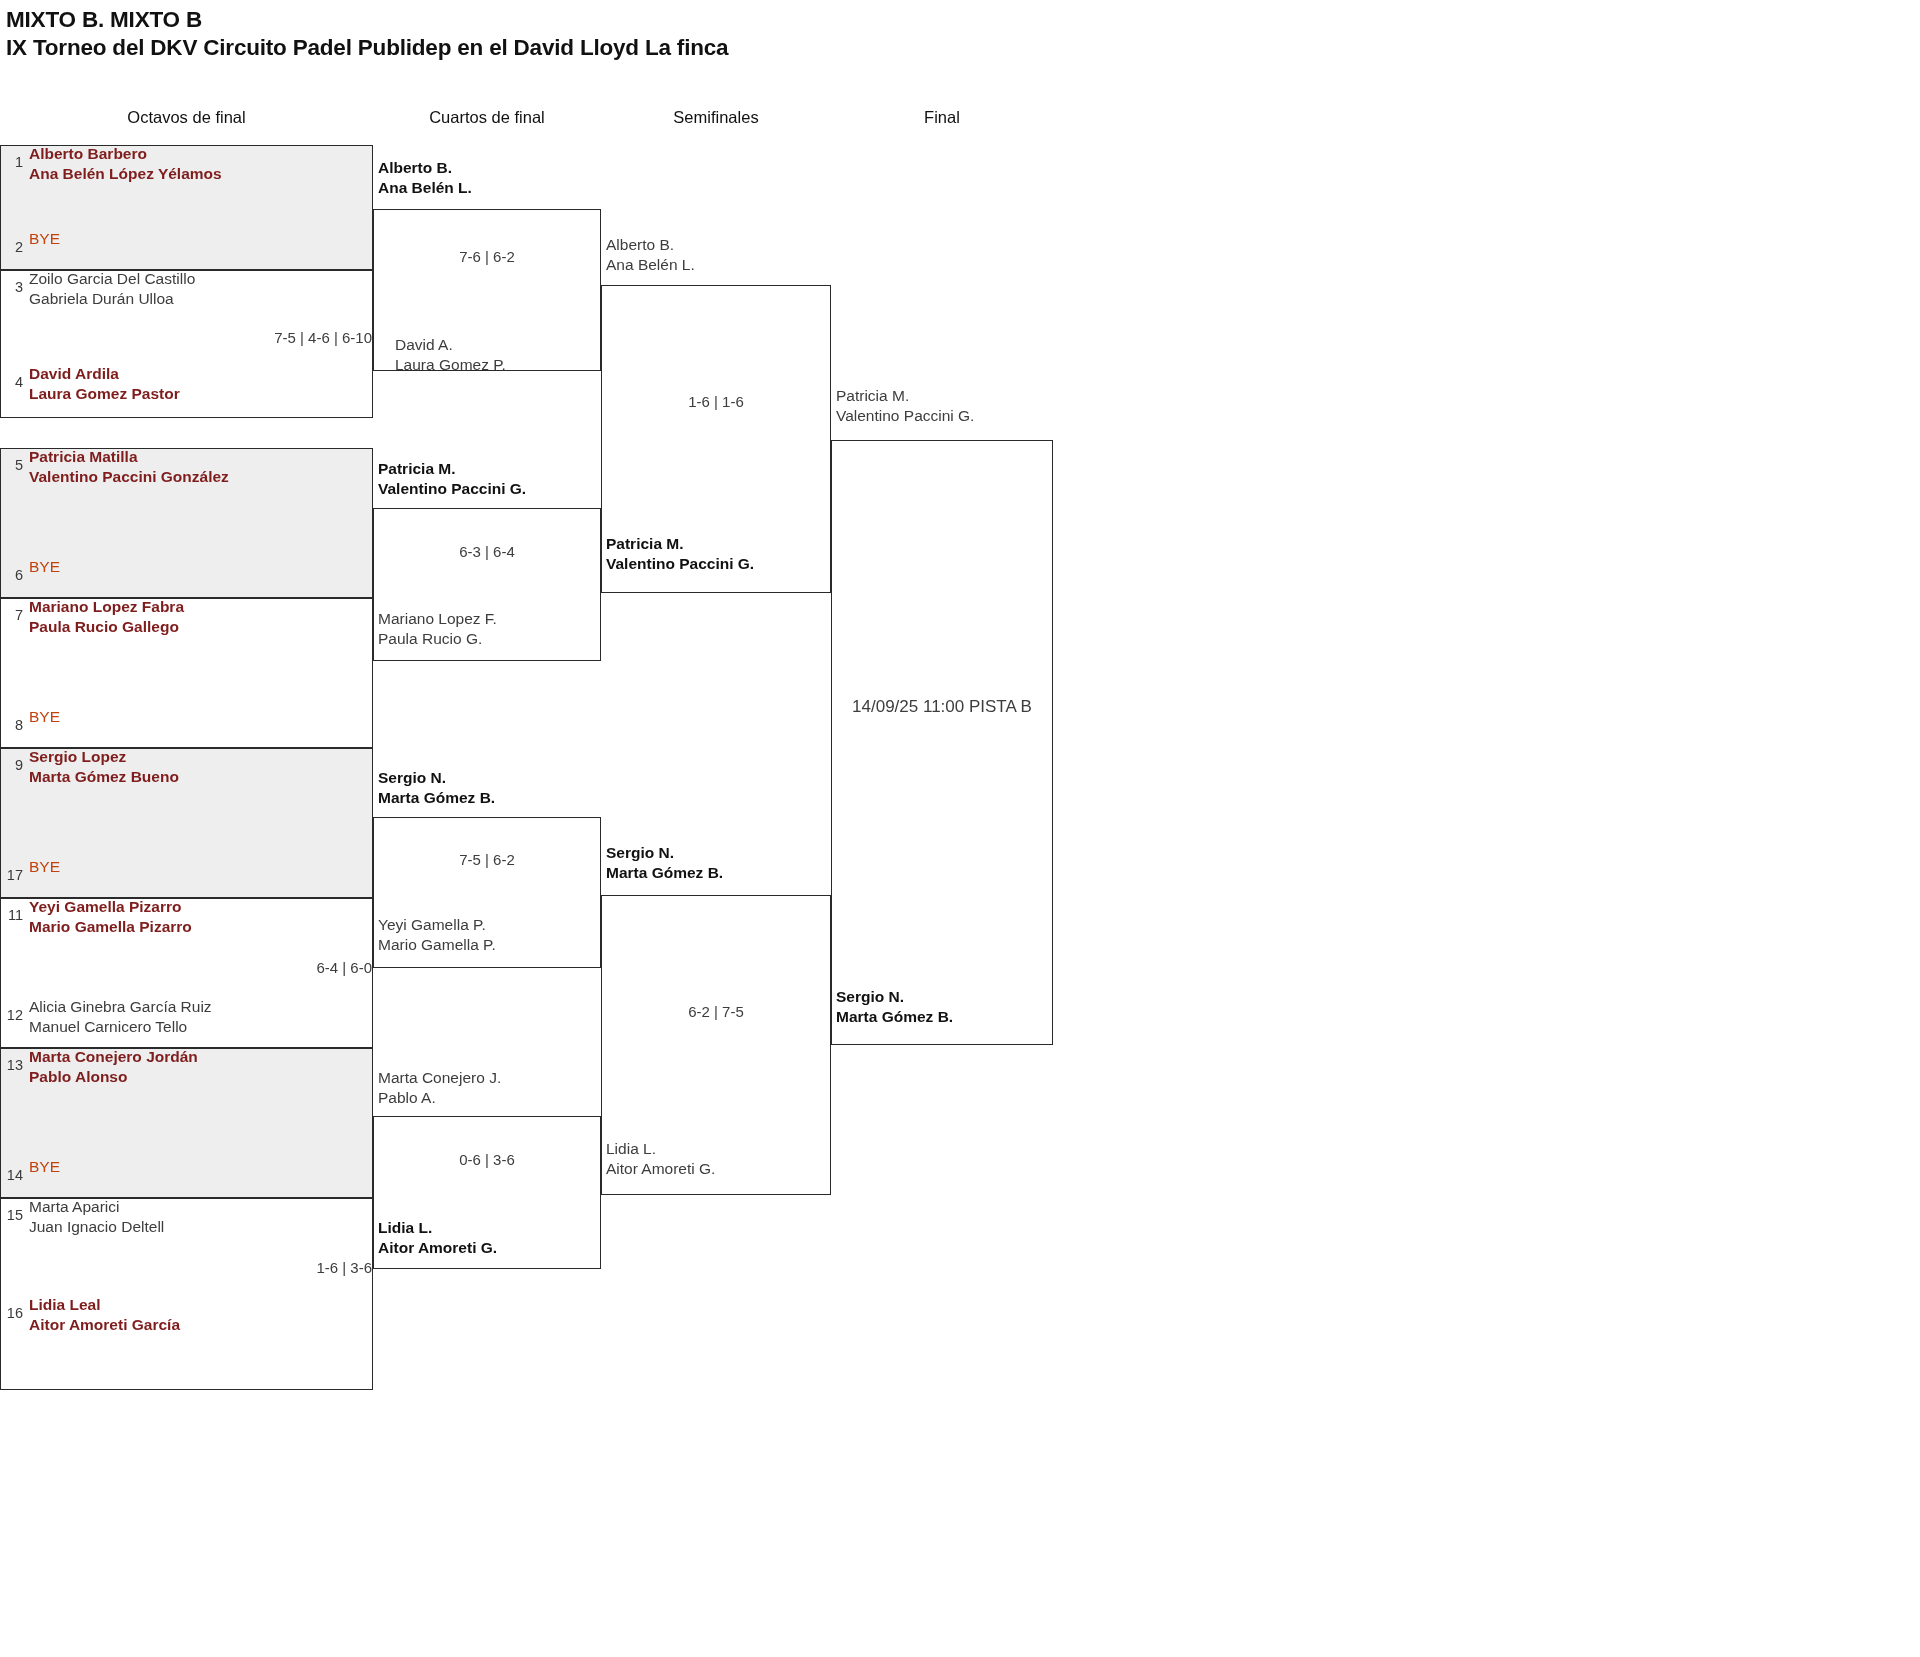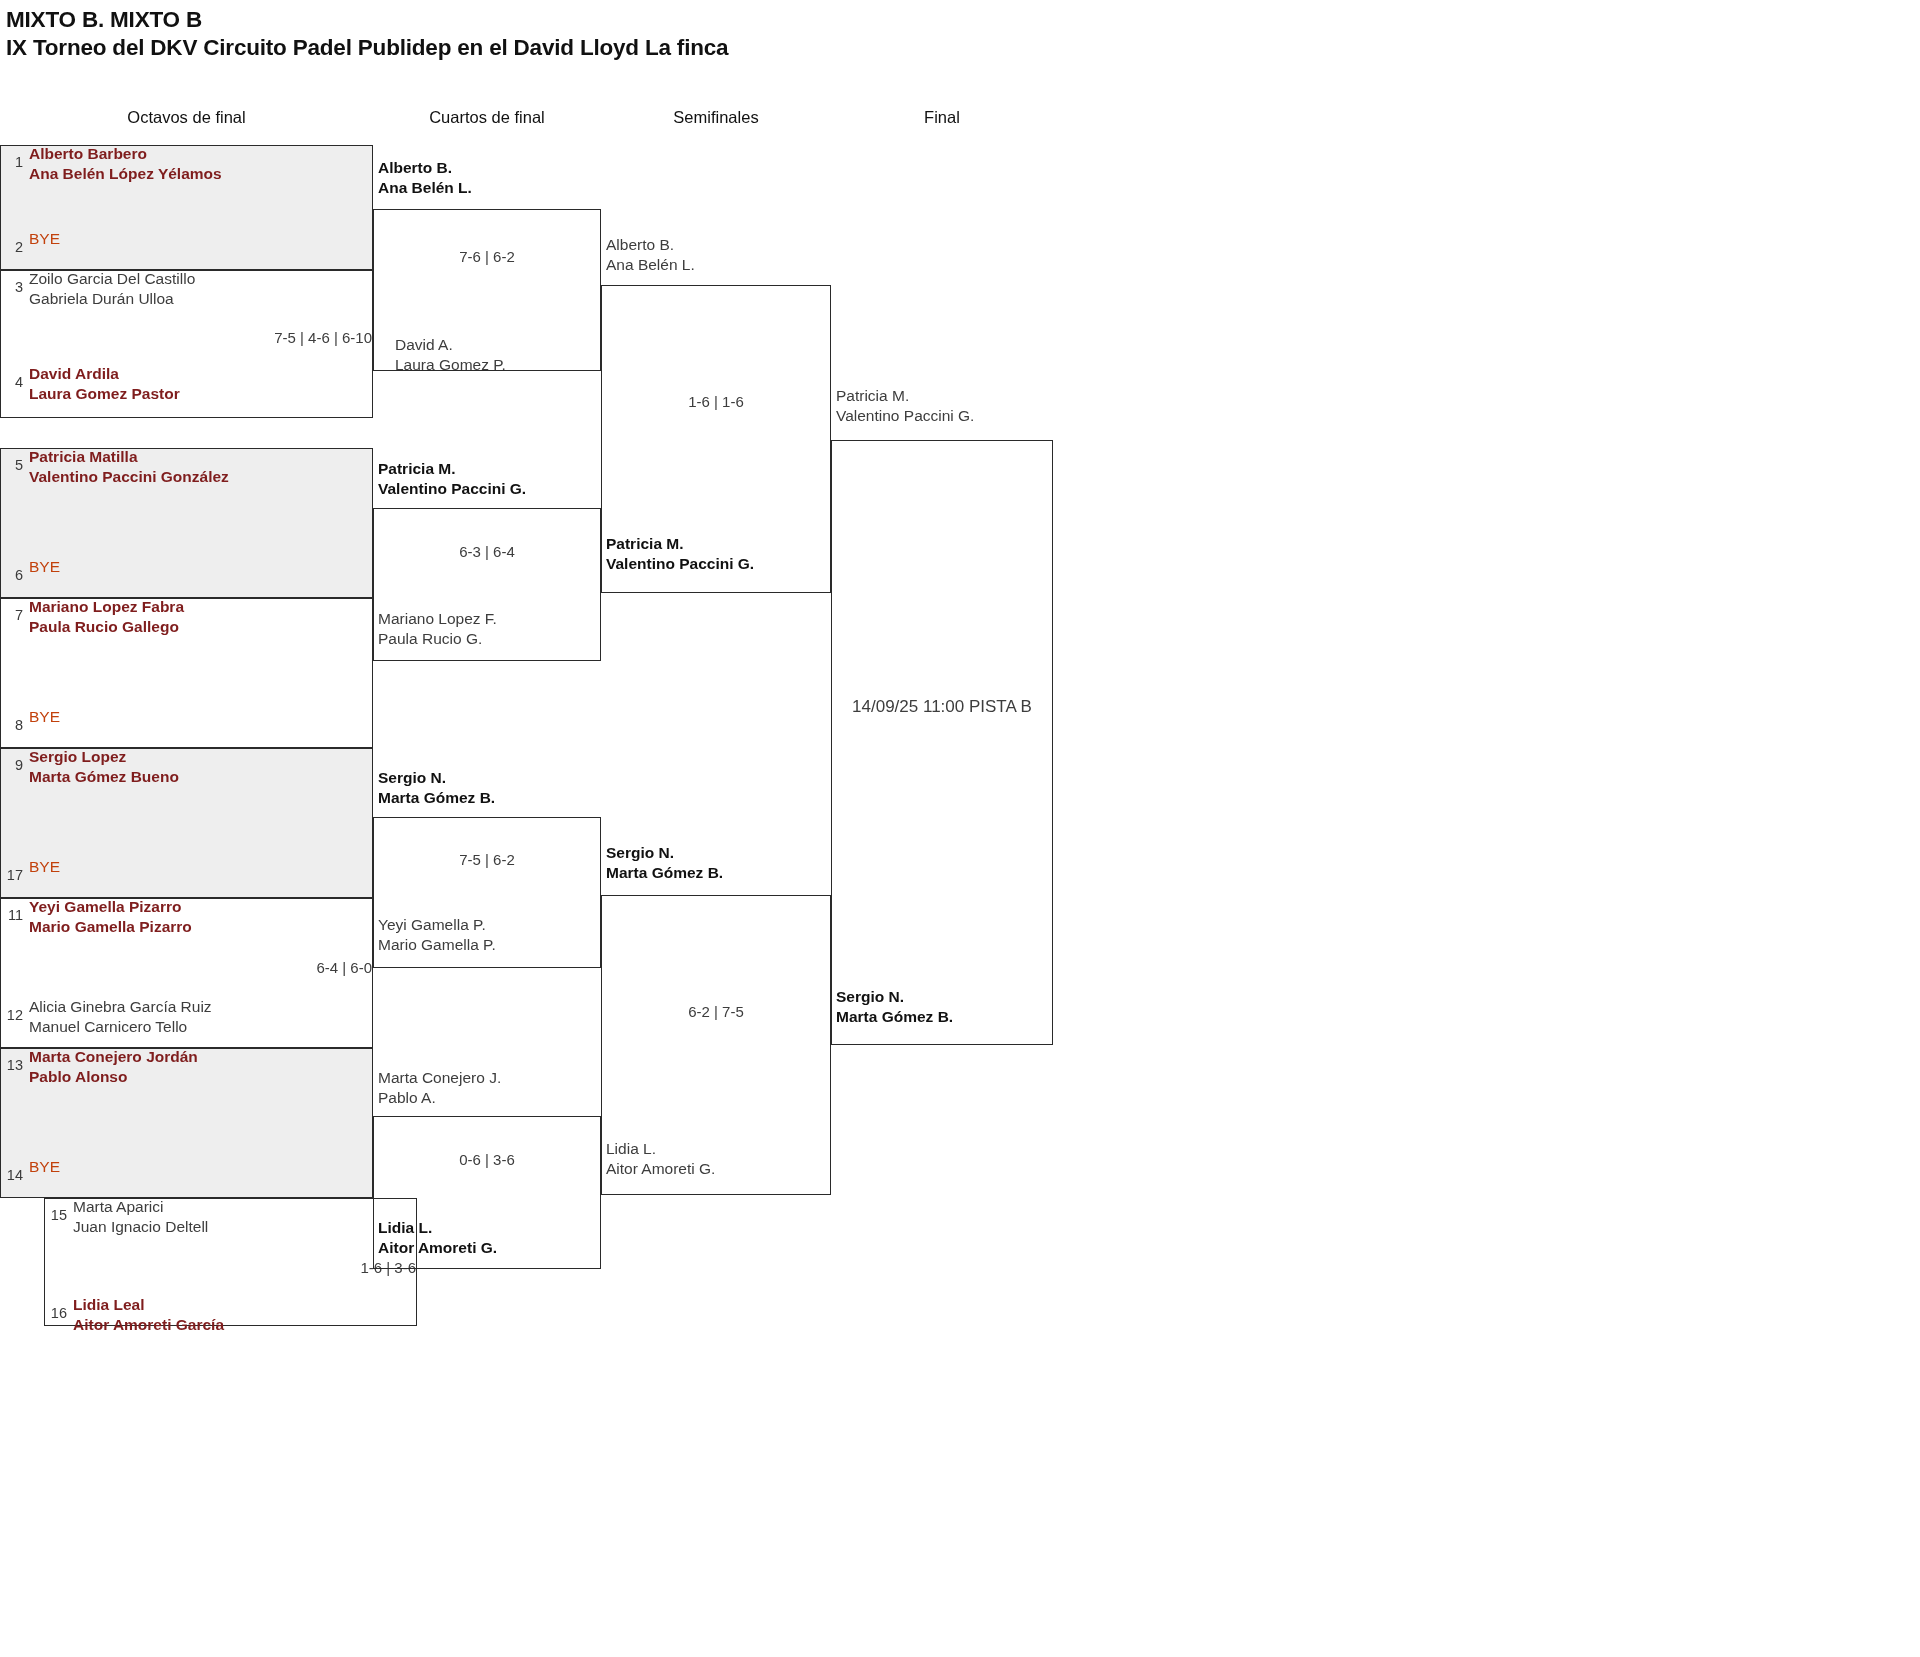--- a/index.html
+++ b/index.html
@@ -263,21 +263,21 @@
     </div>
     <div class="r1-score" style="top:60px;"></div>
     <div class="seedrow bye" style="top:108px;">
       <span class="seed-no">14</span>
       <span class="seed-names">
         <span class="nm">BYE</span>
       </span>
     </div>
   </div>
 
-  <div class="r1-pair" style="top:1198px; height:128px;margin-left:44px;">
+  <div class="r1-pair" style="top:1198px; height:192px;">
     <div class="seedrow" style="top:-2px;">
       <span class="seed-no">15</span>
       <span class="seed-names">
         <span class="nm">Marta Aparici</span>
         <span class="nm">Juan Ignacio Deltell</span>
       </span>
     </div>
     <div class="r1-score" style="top:60px;">1-6 | 3-6</div>
     <div class="seedrow winner" style="top:96px;">
       <span class="seed-no">16</span>

